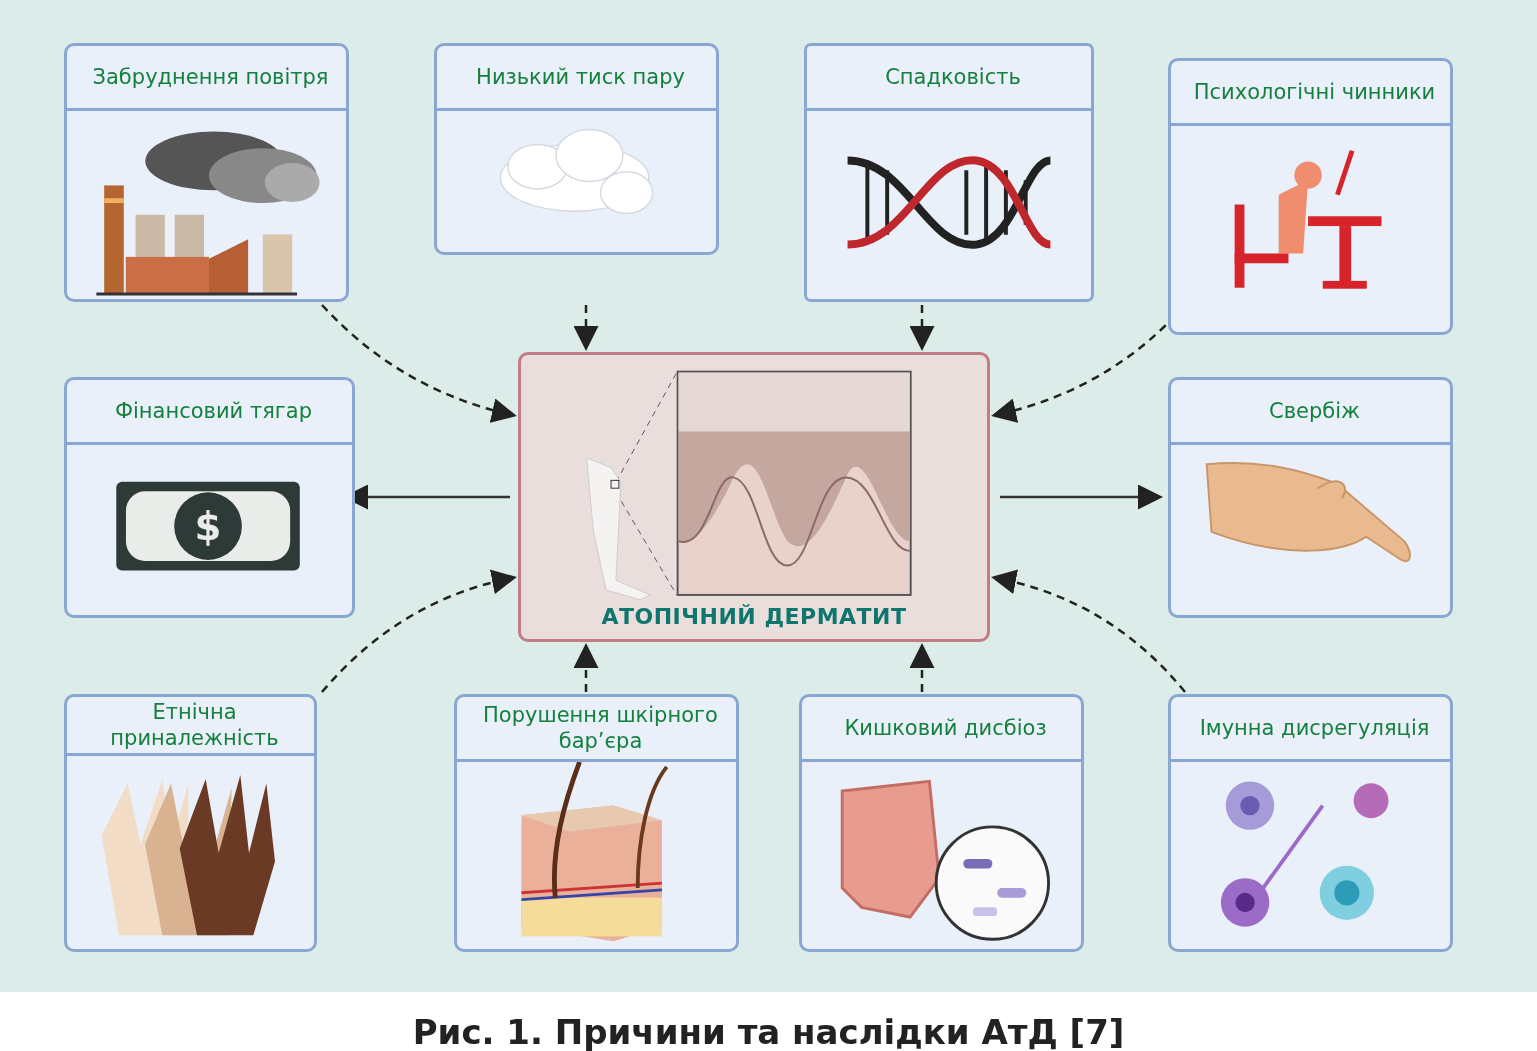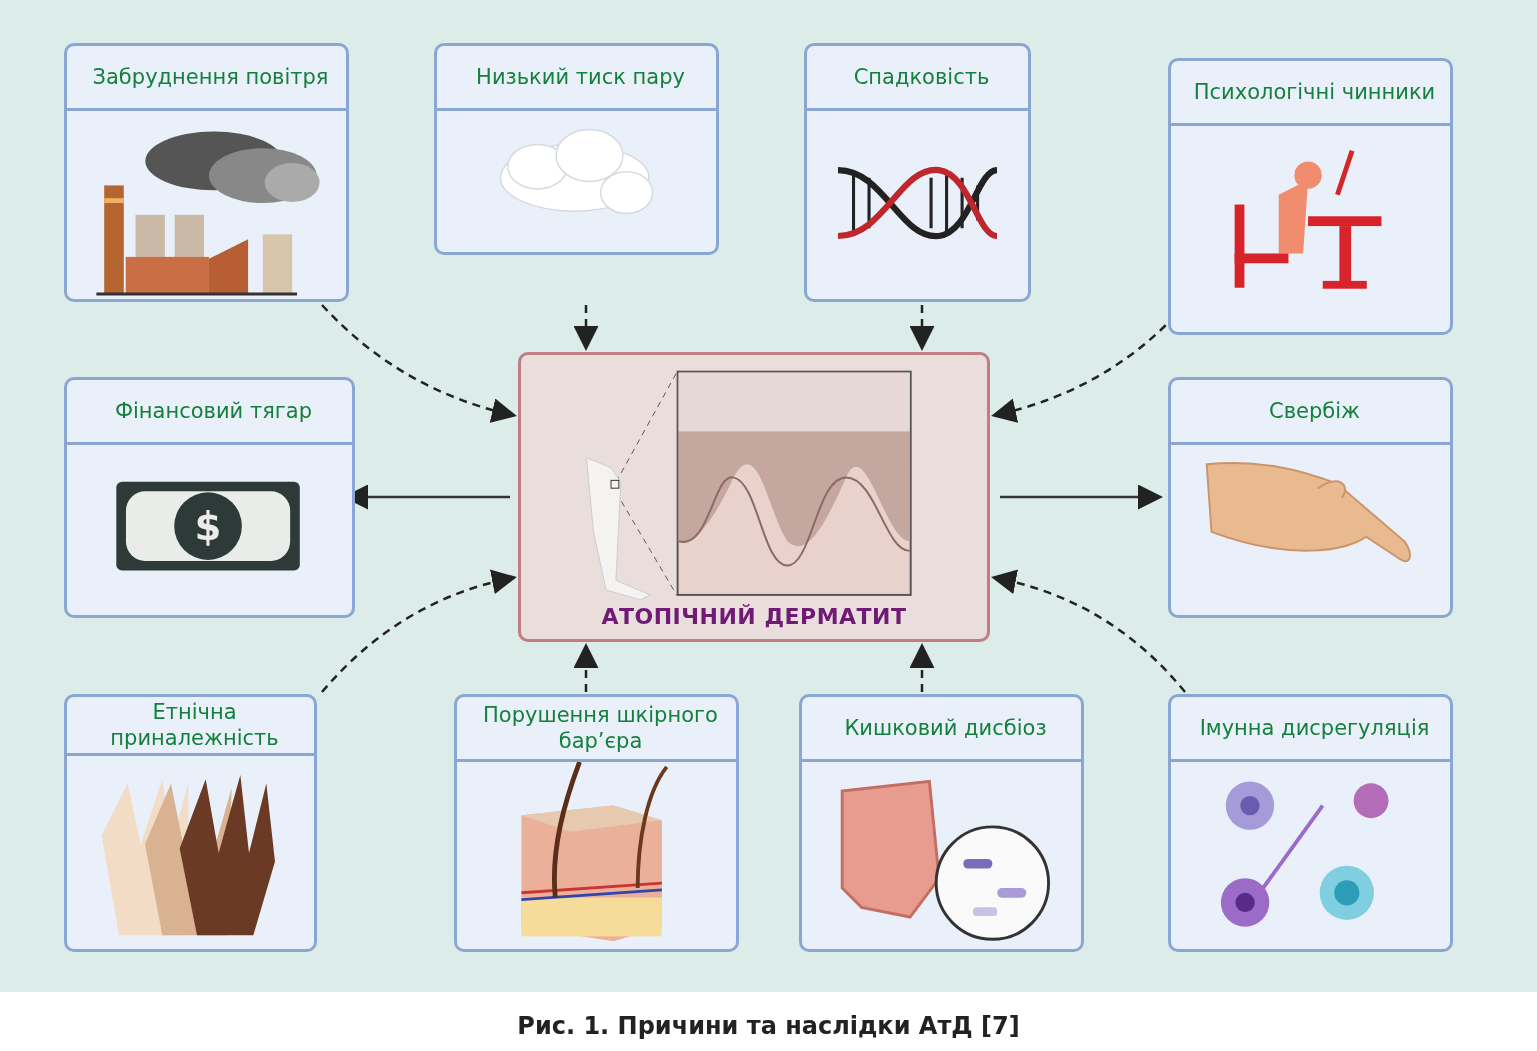--- a/index.html
+++ b/index.html
@@ -3,22 +3,22 @@
 <meta charset="utf-8">
 <style>
   html,body{margin:0;padding:0;background:#fff;}
   body{width:1537px;height:1051px;position:relative;overflow:hidden;font-family:"DejaVu Sans",sans-serif;}
   .panel{position:absolute;left:0;top:0;width:1537px;height:992px;background:#dcece8;}
   .card{position:absolute;background:#eaf0f9;border:3px solid #8aa7d4;border-radius:10px;box-sizing:border-box;overflow:hidden;}
   .card .hdr{position:absolute;left:0;right:0;top:0;border-bottom:3px solid #8aa7d4;display:flex;align-items:center;justify-content:center;text-align:center;color:#15803d;font-size:21px;line-height:26px;padding-left:8px;}
   .card .body{position:absolute;left:0;right:0;bottom:0;}
   .card svg{position:absolute;left:0;top:0;width:100%;height:100%;}
   .center{position:absolute;left:518px;top:352px;width:472px;height:290px;background:#eadedd;border:3px solid #c07d83;border-radius:10px;box-sizing:border-box;}
-  .center .title{position:absolute;left:0;right:0;bottom:10px;text-align:center;font-weight:bold;font-size:22px;color:#701a75;letter-spacing:0.5px;}
-  .caption{position:absolute;left:0;right:0;top:1012px;text-align:center;font-weight:bold;font-size:24px;color:#222;}
+  .center .title{position:absolute;left:0;right:0;bottom:10px;text-align:center;font-weight:bold;font-size:22px;color:#0f766e;letter-spacing:0.5px;}
+  .caption{position:absolute;left:0;right:0;top:1012px;text-align:center;font-weight:bold;font-size:34px;color:#222;}
   .arrows{position:absolute;left:0;top:0;width:1537px;height:992px;pointer-events:none;}
 </style>
 </head>
 <body>
 
 <div class="panel"></div>
 
 <svg class="arrows" viewBox="0 0 1537 992">
   <defs>
     <marker id="ah" markerWidth="10" markerHeight="10" refX="8" refY="5" orient="auto">
@@ -67,21 +67,21 @@
       <g fill="#fff" stroke="#d5d9e0" stroke-width="2">
         <ellipse cx="140" cy="90" rx="100" ry="45"></ellipse>
         <ellipse cx="90" cy="75" rx="40" ry="30"></ellipse>
         <ellipse cx="160" cy="60" rx="45" ry="35"></ellipse>
         <ellipse cx="210" cy="110" rx="35" ry="28"></ellipse>
       </g>
     </svg>
   </div>
 </div>
 
-<div class="card" style="left:804px;top:43px;width:227px;height:259px;">
+<div class="card" style="left:804px;top:43px;width:290px;height:259px;border-radius:7px;">
   <div class="hdr" style="height:62px;">Спадковість</div>
   <div class="body" style="top:65px;">
     <svg viewBox="0 0 285 190">
       <g stroke="#222" stroke-width="4">
         <line x1="60" y1="55" x2="60" y2="130"></line>
           <line x1="80" y1="60" x2="80" y2="125"></line>
         <line x1="160" y1="60" x2="160" y2="125"></line>
           <line x1="180" y1="55" x2="180" y2="130"></line>
         <line x1="200" y1="60" x2="200" y2="125"></line>
           <line x1="220" y1="70" x2="220" y2="115"></line>

